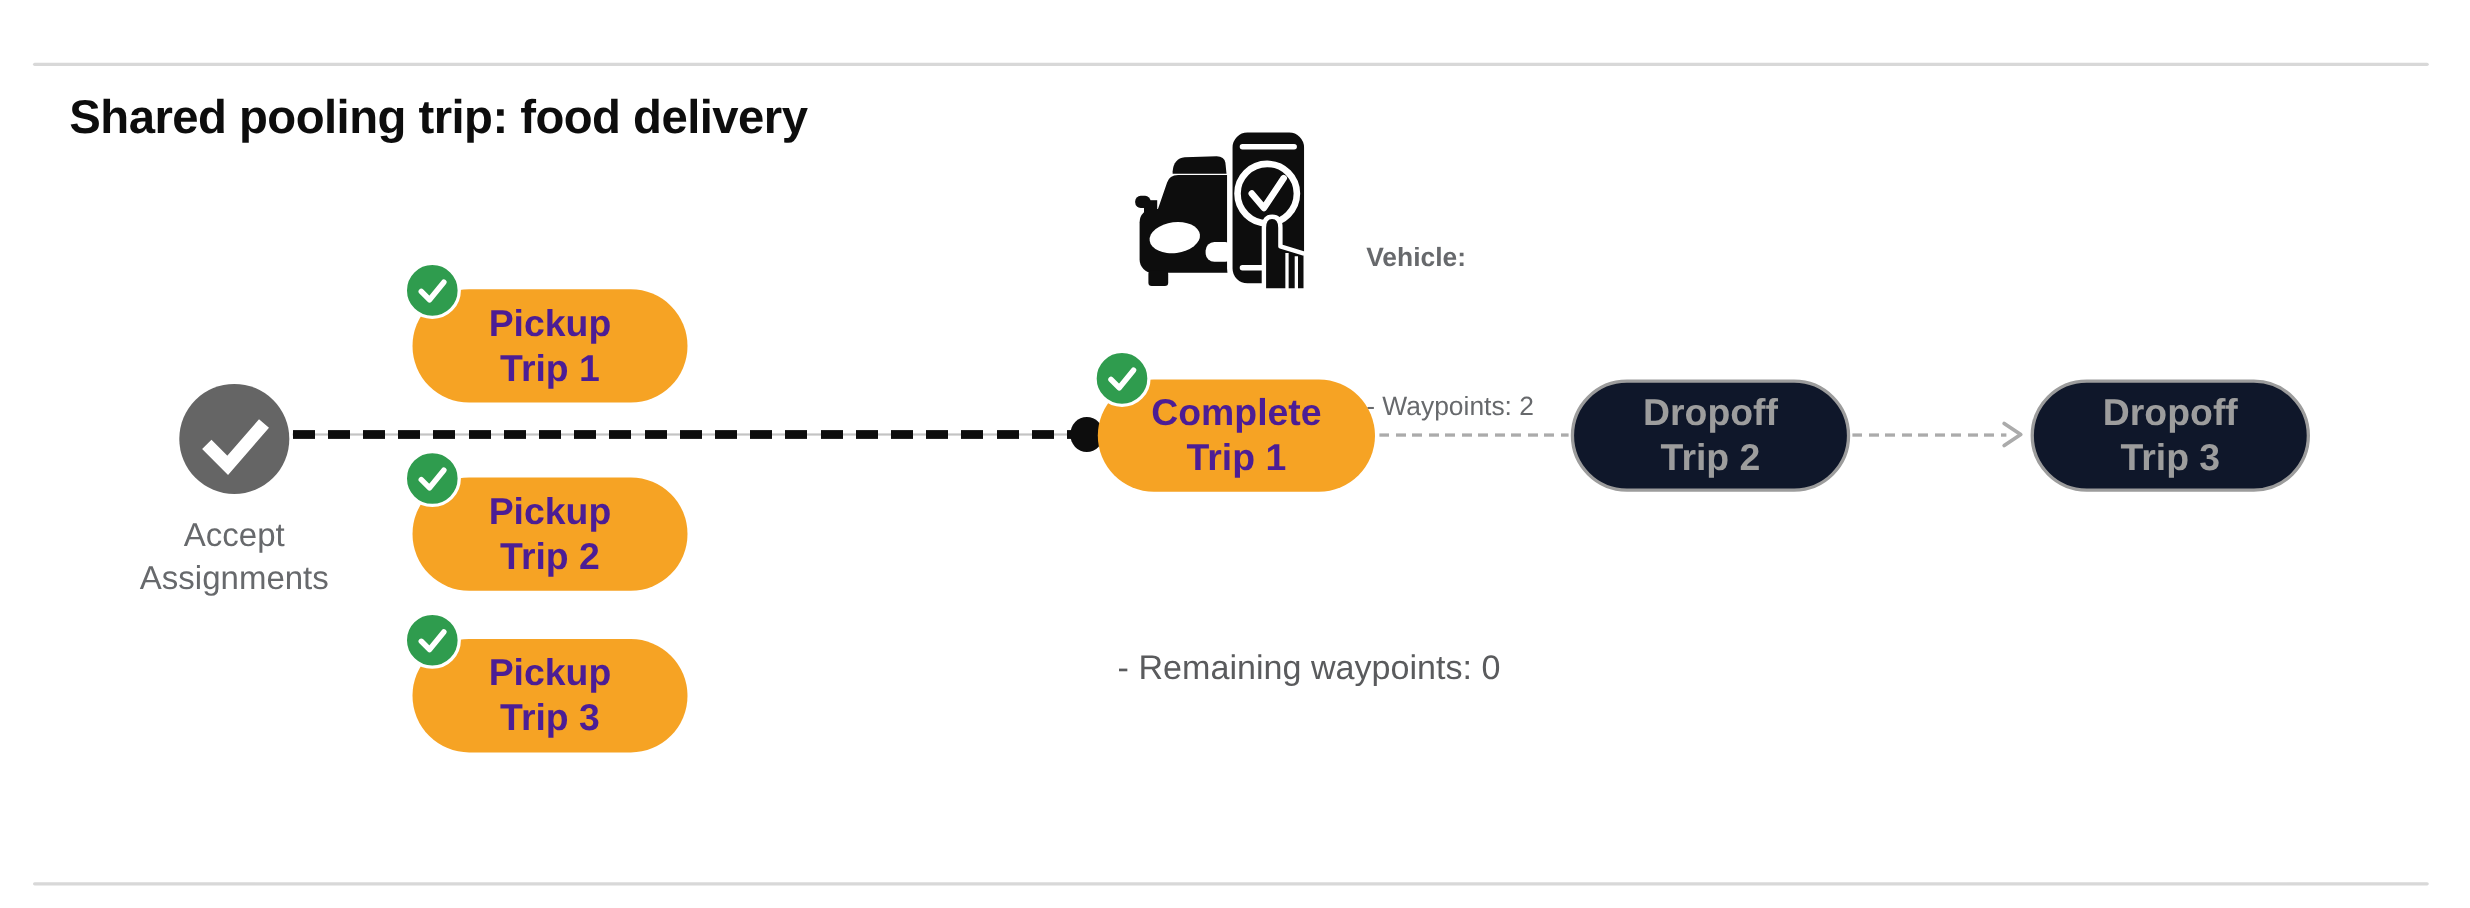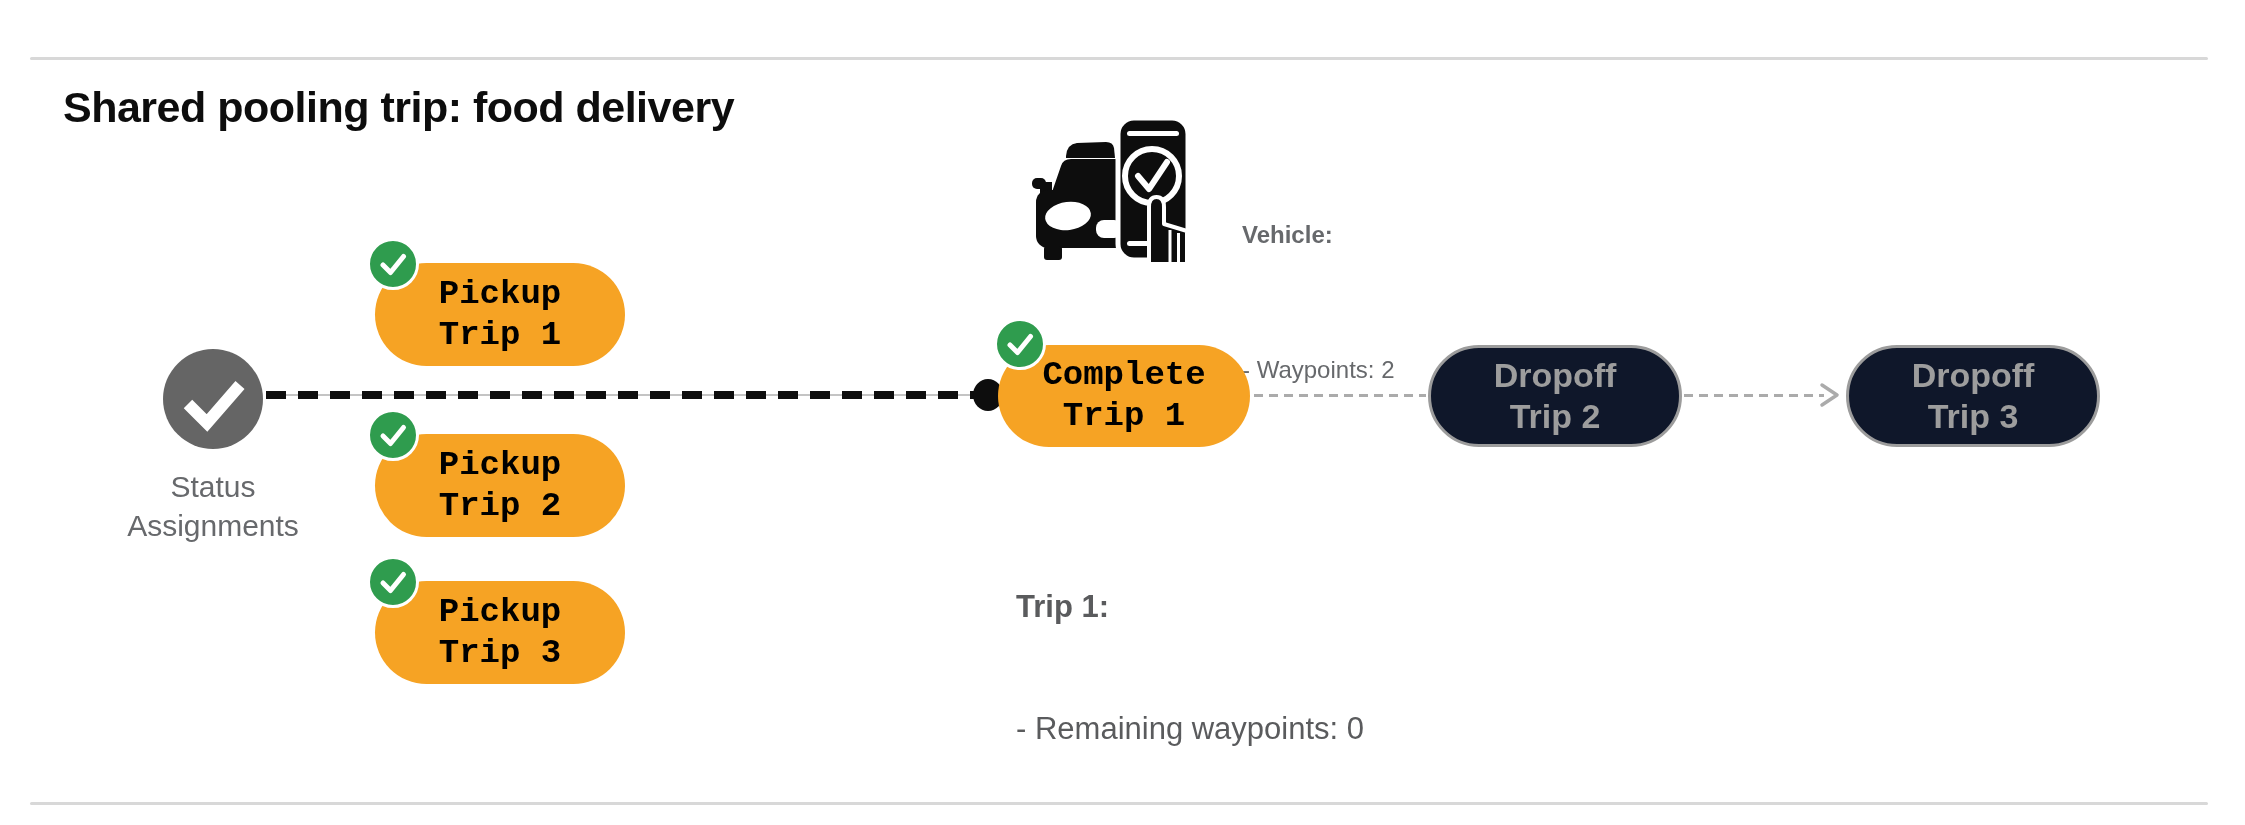--- a/index.html
+++ b/index.html
@@ -28,21 +28,21 @@
   
   .route-line{position:absolute; left:266px; top:368px; width:709px; height:16px;}
   .route-line .thin{position:absolute; left:0; top:7px; width:100%; height:2px; background:var(--thin-line,#C4C4C4);}
   .route-line .dashes{position:absolute; left:0; top:4px; width:100%; height:8px;
     background:repeating-linear-gradient(90deg, var(--black,#0D0D0D) 0 20px, transparent 20px 32px);}
   .route-dot{position:absolute; left:973px; top:360px; width:30px; height:32px; border-radius:50%; background:var(--black,#0D0D0D);}
 
   
   .pill{position:absolute; width:250px; height:103px; border-radius:52px; display:flex; flex-direction:column;
     align-items:center; justify-content:center; font-weight:700; font-size:34px; line-height:41px; text-align:center; box-sizing:border-box;}
-  .pill.orange{background:var(--orange,#F6A324); color:#000000;font-family:Liberation Mono, monospace;}
+  .pill.orange{background:var(--orange,#F6A324); color:#4c1d95;}
   .pill.outline{background:#0f172a; border:3px solid var(--muted-border,#9C9C9C); color:var(--muted-text,#9D9D9D);}
   #pickup1{left:375px; top:244px;}
   #pickup2{left:375px; top:415px;}
   #pickup3{left:375px; top:562px;}
   #complete1{left:998px; top:326px; width:252px; height:102px;}
   #dropoff2{left:1428px; top:326px; width:254px; height:102px;}
   #dropoff3{left:1846px; top:326px; width:254px; height:102px;}
 
   
   .badge{position:absolute; width:46px; height:46px; border-radius:50%; background:var(--green,#2F9C4E); border:3px solid #fff; box-sizing:content-box;}
@@ -99,21 +99,21 @@
     <div class="b">Vehicle:</div>
     <div>- Waypoints: 2</div>
   </div>
 
   <div class="start-node">
     <svg viewBox="0 0 100 100" width="100" height="100">
       <path d="M25 55 L44 74 L77 36" fill="none" stroke="#fff" stroke-width="12" stroke-linecap="butt" stroke-linejoin="miter"></path>
     </svg>
   </div>
   <div class="start-label">
-    <div>Status</div>
+    <div>Accept</div>
     <div>Assignments</div>
   </div>
 
   <div class="route-line">
     <div class="thin"></div>
     <div class="dashes"></div>
   </div>
   <div class="route-dot"></div>
 
   <div id="pickup1" class="pill orange">
@@ -164,21 +164,20 @@
       </svg>
   </div>
 
   <div id="gray-dash-1" class="gray-dash"></div>
   <div id="gray-dash-2" class="gray-dash"></div>
   <svg class="arrowhead" viewBox="0 0 24 28">
     <path d="M4 4 L19 14 L4 24" fill="none" stroke="#ABABAB" stroke-width="3.5" stroke-linecap="round" stroke-linejoin="round"></path>
   </svg>
 
   <div id="details-left" class="details">
-    <div class="h">Trip 1:</div>
     <div>- Remaining waypoints: 0</div>
     
     
     
   </div>
 
   <div id="details-right" class="details">
     
   </div>
 

